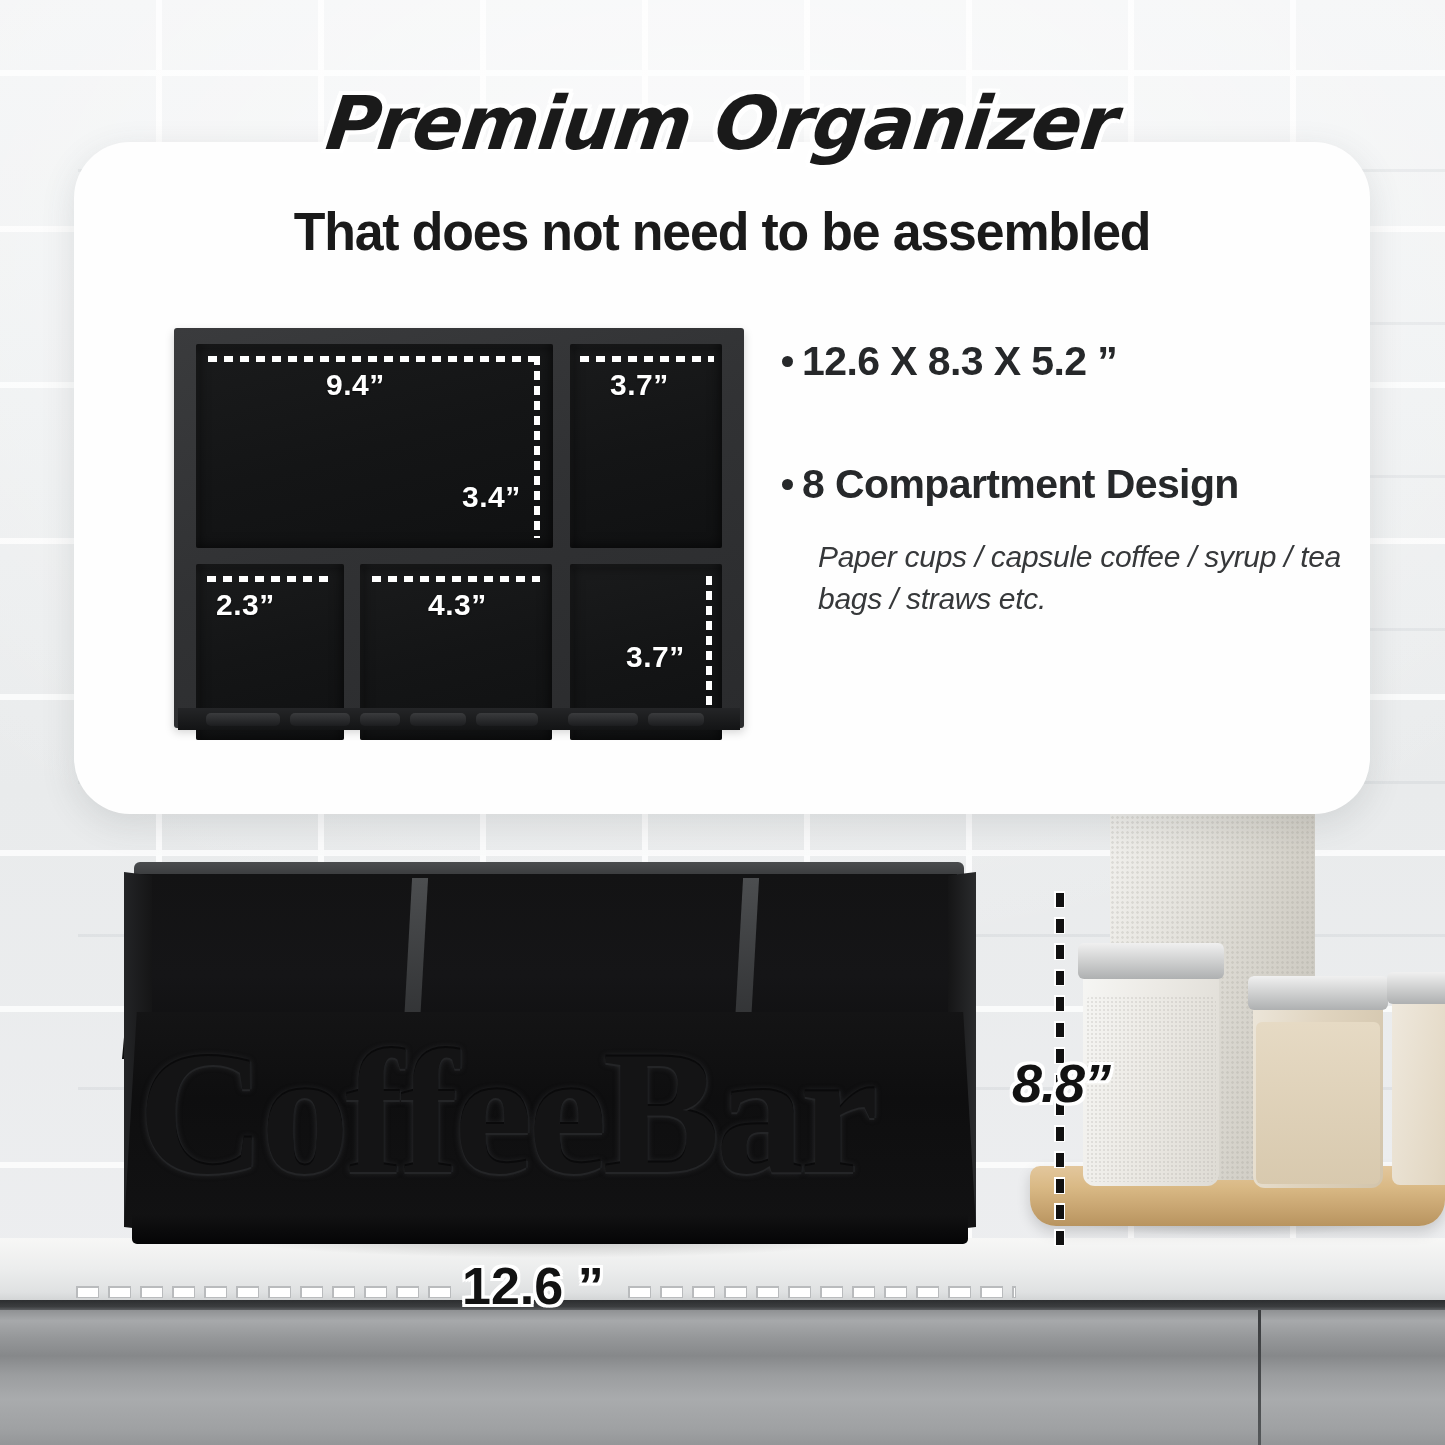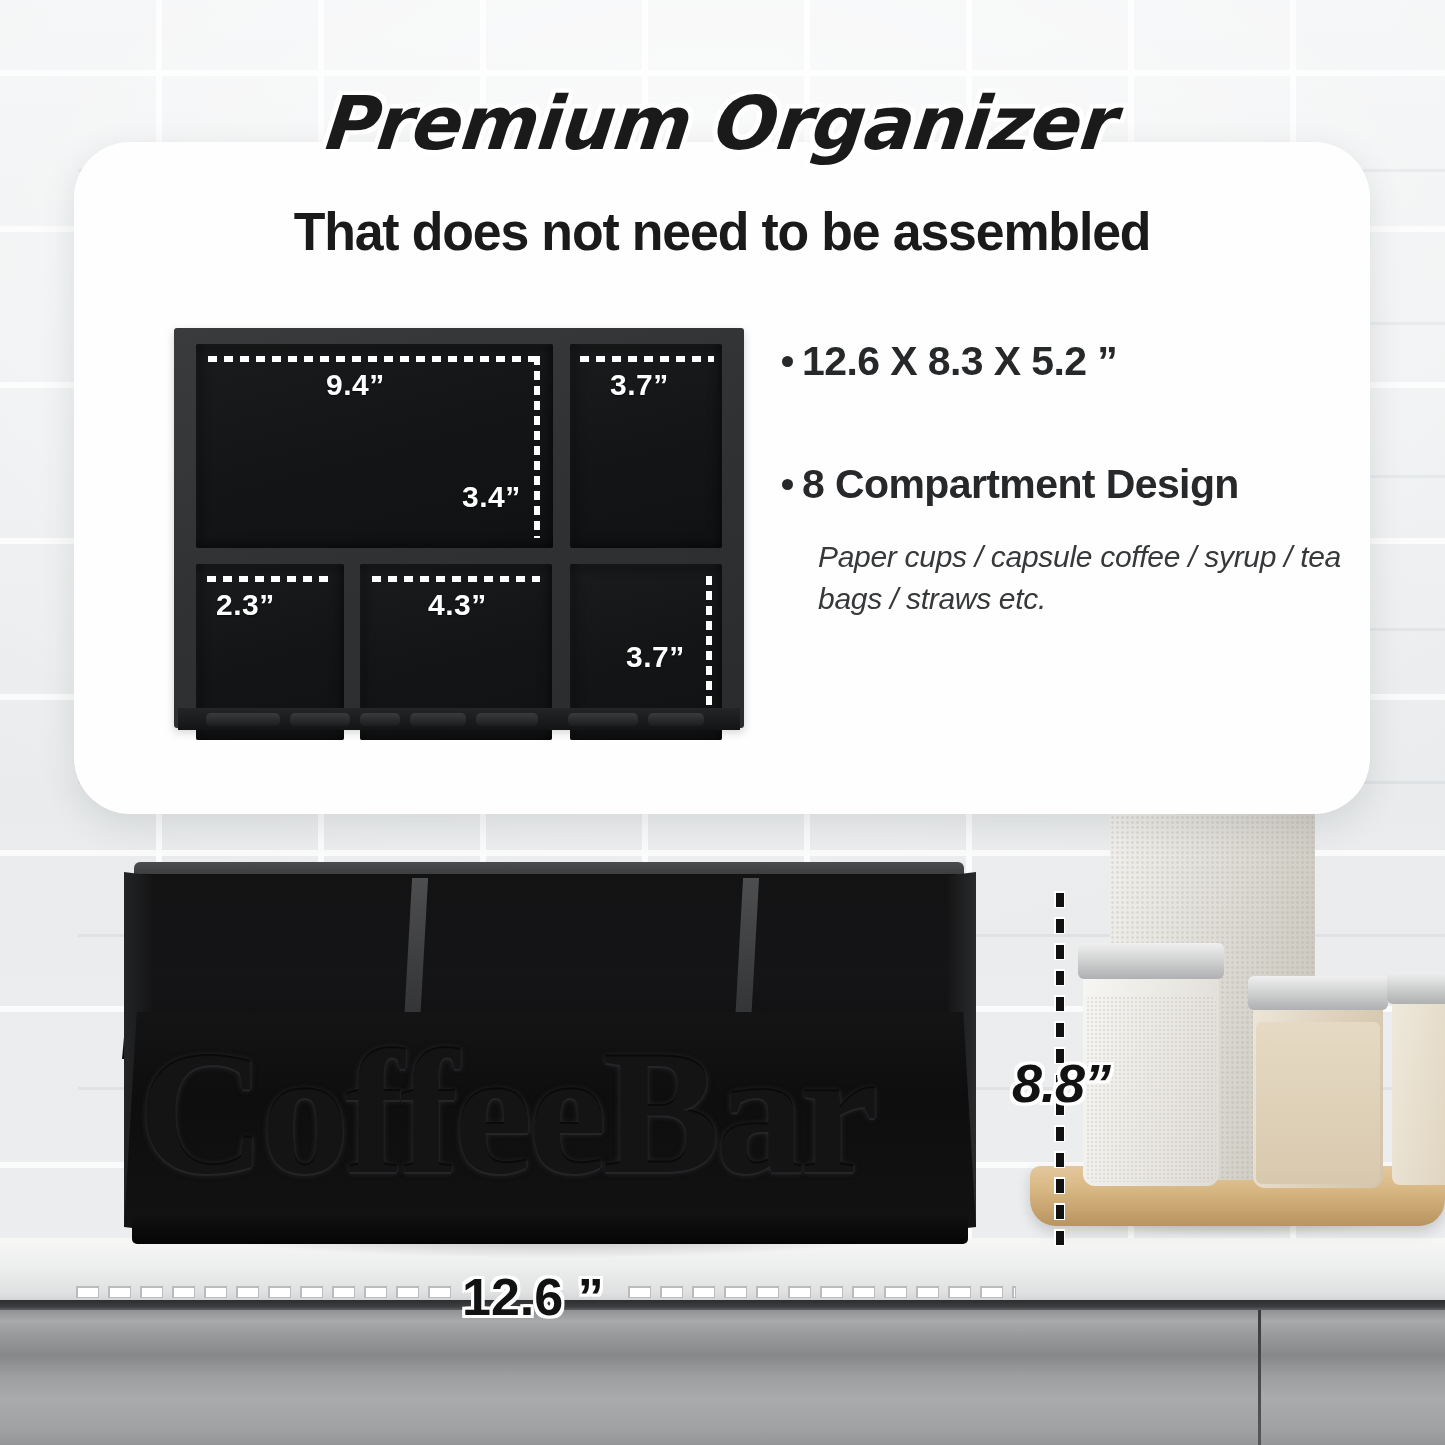--- a/index.html
+++ b/index.html
@@ -233,21 +233,20 @@
            drop-shadow(0 1.2px 0 #b9bbbd) drop-shadow(0 -1.2px 0 #b9bbbd);
   }
   .dim-h-label {
     position:absolute; left:462px; top:1256px;
     font-size:52px; font-weight:700;
     font-family:"Liberation Sans", sans-serif;
     color:#121212; letter-spacing:0px;
     text-shadow:
       -3px -3px 0 #fff, 3px -3px 0 #fff, -3px 3px 0 #fff, 3px 3px 0 #fff,
       0 -3px 0 #fff, 0 3px 0 #fff, -3px 0 0 #fff, 3px 0 0 #fff;
-    margin-top: 11px;
   }
 
   
   .card {
     position:absolute; left:74px; top:142px; width:1296px; height:672px;
     background:#fefefe; border-radius:56px;
     box-shadow:0 10px 34px rgba(70,75,80,.14);
   }
 
   

